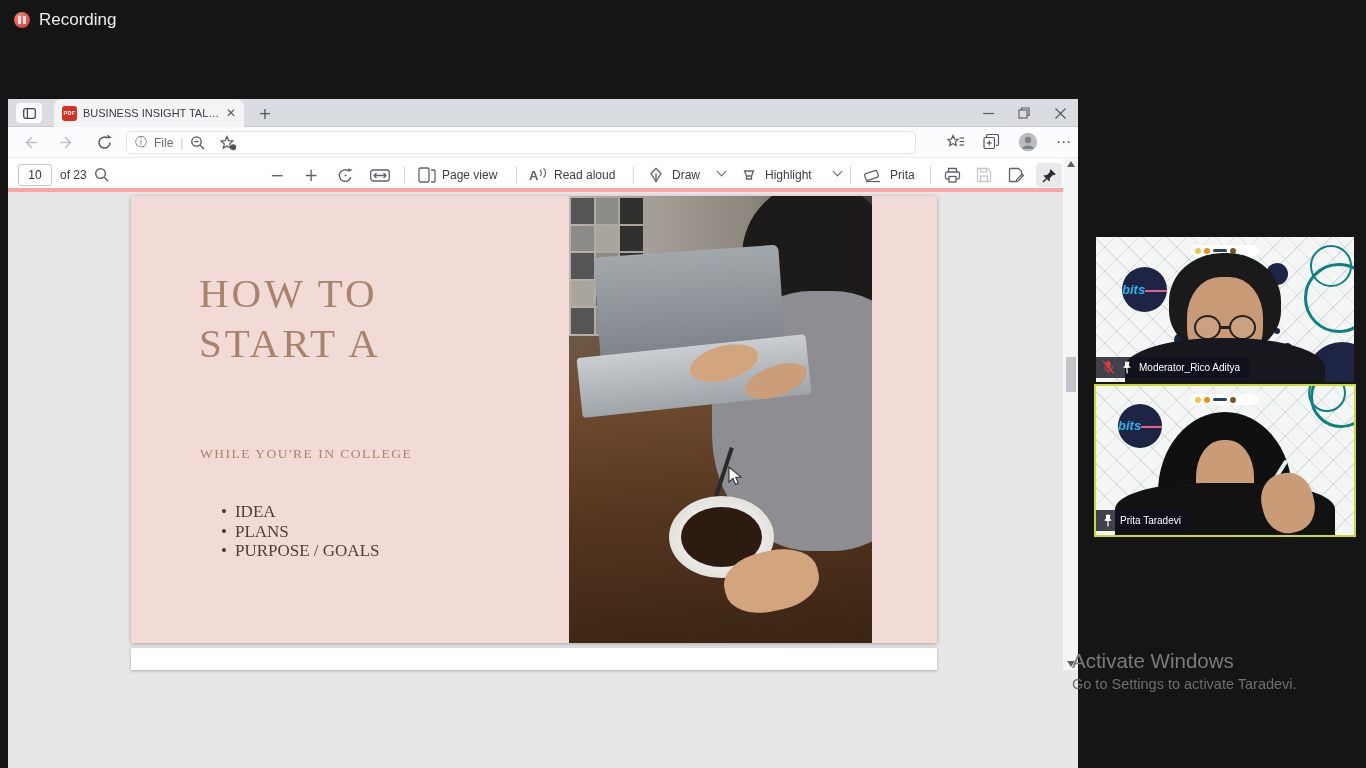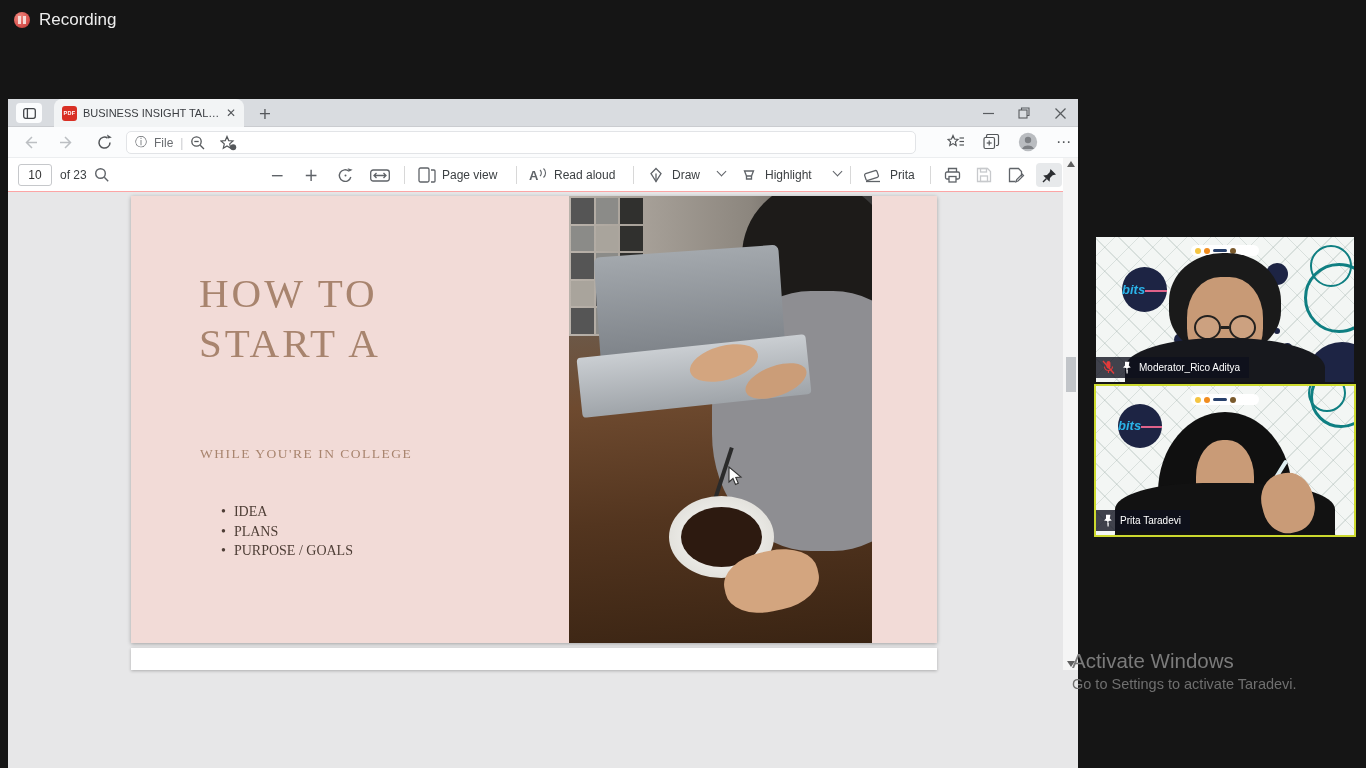--- a/index.html
+++ b/index.html
@@ -40,39 +40,39 @@
   .addr-field { position:absolute; left:118px; top:4px; width:790px; height:23px; background:#fff;
      border:1px solid #e2e4e7; border-radius:5px; display:flex; align-items:center; padding:0 8px; gap:7px; }
   .addr-info { color:#6a6d71; font-size:12px; font-family:"DejaVu Sans", sans-serif; }
   .addr-file { color:#6a6d71; font-size:12px; }
   .addr-sep { color:#c9cbce; font-size:12px; }
   .addr-url { color:#2f3135; font-size:12.5px; white-space:nowrap; overflow:hidden; flex:1; }
   .field-icons { display:flex; gap:14px; align-items:center; }
   .right-icons { position:absolute; right:6px; top:5px; display:flex; gap:18px; align-items:center; }
 
   
-  .pdftoolbar { position:absolute; left:0; top:59px; width:100%; height:34px; background:#fff; border-bottom:1px solid #fca5a5;
+  .pdftoolbar { position:absolute; left:0; top:59px; width:100%; height:34px; background:#fff; border-bottom:4px solid #fca5a5;
      font-size:12px; color:#3c4043; }
   .pdftoolbar .t { position:absolute; top:0; height:34px; display:flex; align-items:center; }
   #page-input { position:absolute; left:10px; top:6px; width:34px; height:22px; border:1px solid #c6c8cb; border-radius:3px;
      text-align:center; font-size:12px; color:#333; background:#fff; font-family:"Liberation Sans", sans-serif; }
   .tsep { position:absolute; top:8px; width:1px; height:18px; background:#d8d8d8; }
   .chev { width:7px; height:7px; border-right:1.4px solid #5f6368; border-bottom:1.4px solid #5f6368;
      transform:rotate(45deg); margin-left:10px; margin-top:-4px; }
   .pin-btn { position:absolute; left:1028px; top:5px; width:26px; height:24px; background:#e7e9eb; border-radius:4px;
      display:flex; align-items:center; justify-content:center; }
 
   
   .viewer { position:absolute; left:0; top:93px; width:100%; height:596px; background:#e7e7e8; overflow:hidden; }
   .slide { position:absolute; left:123px; top:4px; width:806px; height:447px; background:#f2dbd7; box-shadow:0 1px 4px rgba(0,0,0,.3); }
   .slide-title { position:absolute; left:68px; top:72px; font-family:"Liberation Serif", serif; font-size:41px; color:#a8846e;
      letter-spacing:3px; line-height:50px; }
   .slide-sub { position:absolute; left:69px; top:250px; font-family:"Liberation Serif", serif; font-size:13.5px; color:#a8846e;
      letter-spacing:1.5px; }
-  .slide-bullets { position:absolute; left:90px; top:306px; font-family:"Liberation Serif", serif; font-size:14px; color:#4e3e36;
+  .slide-bullets { position:absolute; left:90px; top:306px; font-family:"Liberation Serif", serif; font-size:17px; color:#4e3e36;
      line-height:19.5px; list-style:none; }
   .slide-bullets li:before { content:"•"; margin-right:8px; }
 
   
   .photo { position:absolute; left:438px; top:0; width:303px; height:447px; overflow:hidden;
      background:linear-gradient(175deg,#8a8378 0%, #6b6258 18%, #6e4a2f 45%, #53351f 70%, #3a2413 100%); }
   .photo .wall { position:absolute; left:0; top:0; width:100%; height:140px; background:linear-gradient(90deg,#b9b2aa, #8c867e 60%, #3a3a3a); }
   .photo .collage { position:absolute; left:2px; top:2px; width:72px; height:136px; display:grid;
      grid-template-columns:repeat(3,1fr); gap:2px; }
   .photo .collage i { background:#555; }

